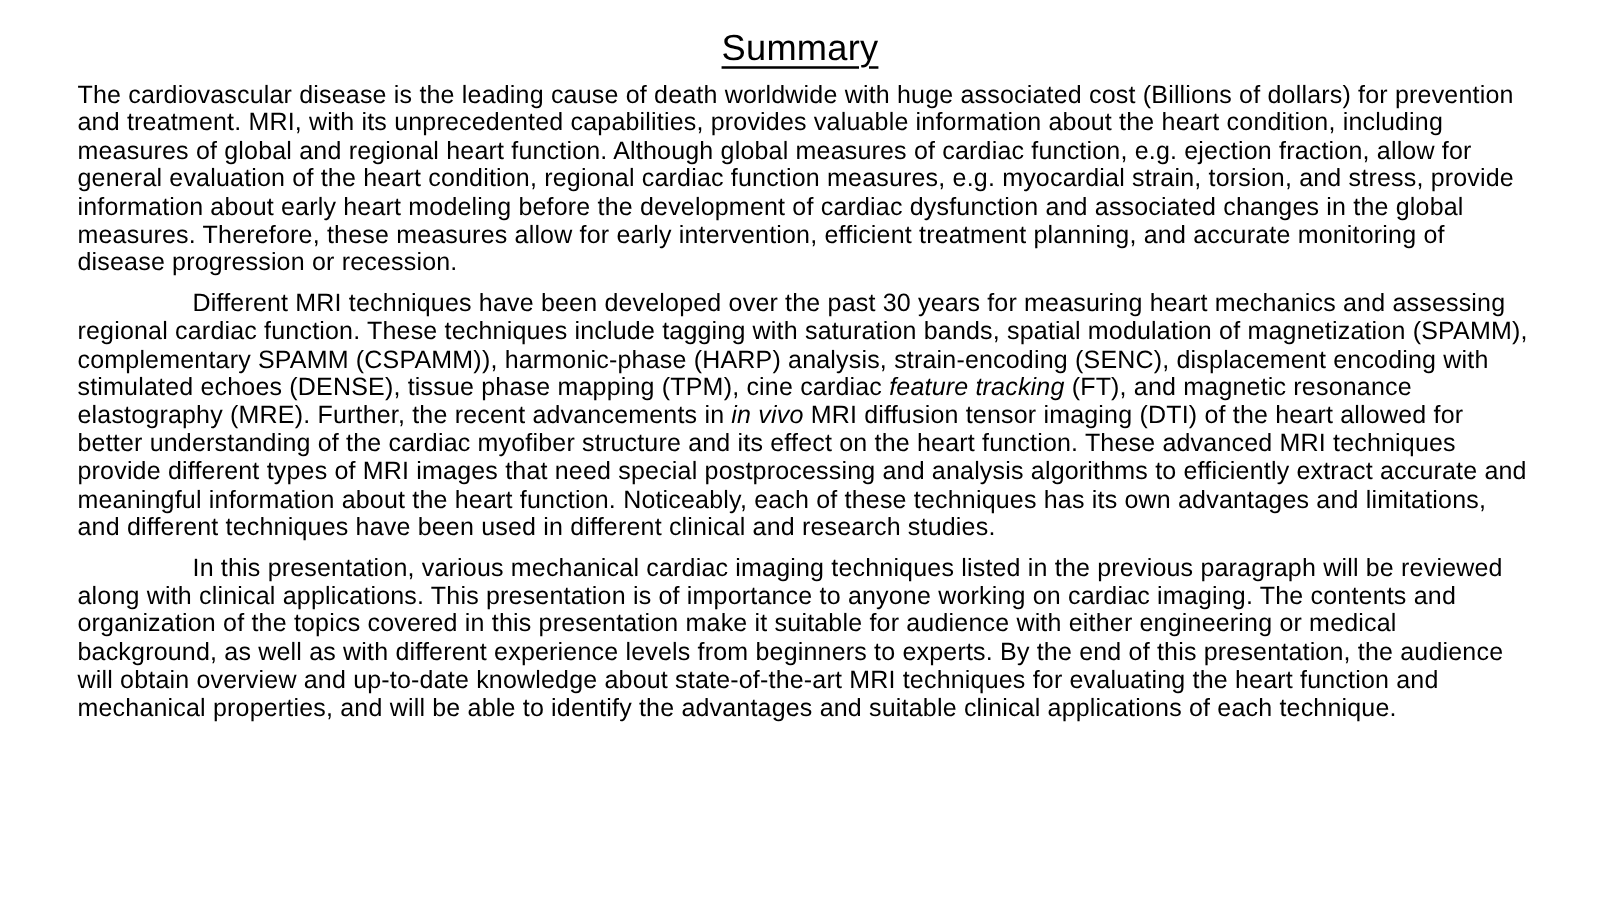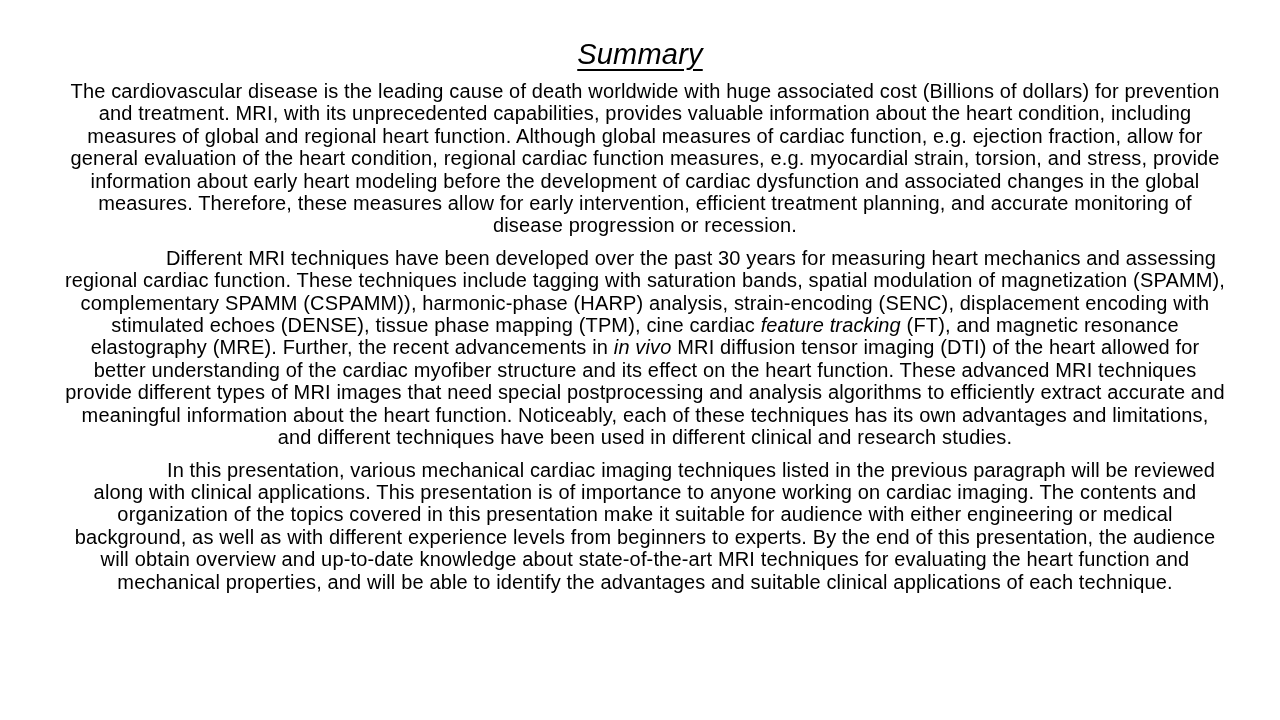--- a/index.html
+++ b/index.html
@@ -11,40 +11,39 @@
     color: #000000;
     overflow: hidden;
   }
   .slide {
     width: 1280px;
     height: 720px;
     background: #ffffff;
     position: relative;
   }
   .slide-title {
-    margin-top: 34px;
+    margin-top: 19px;
     text-align: center;
     font-size: 29px;
     font-weight: 400;
     line-height: 40px;
     letter-spacing: 0.2px;
-    font-style: italic;
   }
   .slide-title .underlined {
     text-decoration: underline;
     text-decoration-thickness: 2px;
     text-underline-offset: 5px;
   }
   .slide-body {
     margin: 6px auto 0 62px;
     width: 1166px;
     font-size: 20px;
     line-height: 22.4px;
     letter-spacing: 0.15px;
-    text-align: center;
+    text-align: left;
   }
   .slide-body p {
     margin: 0 0 10px 0;
   }
   .slide-body p.indent {
     text-indent: 92px;
   }
   .slide-body em {
   }
 </style>

